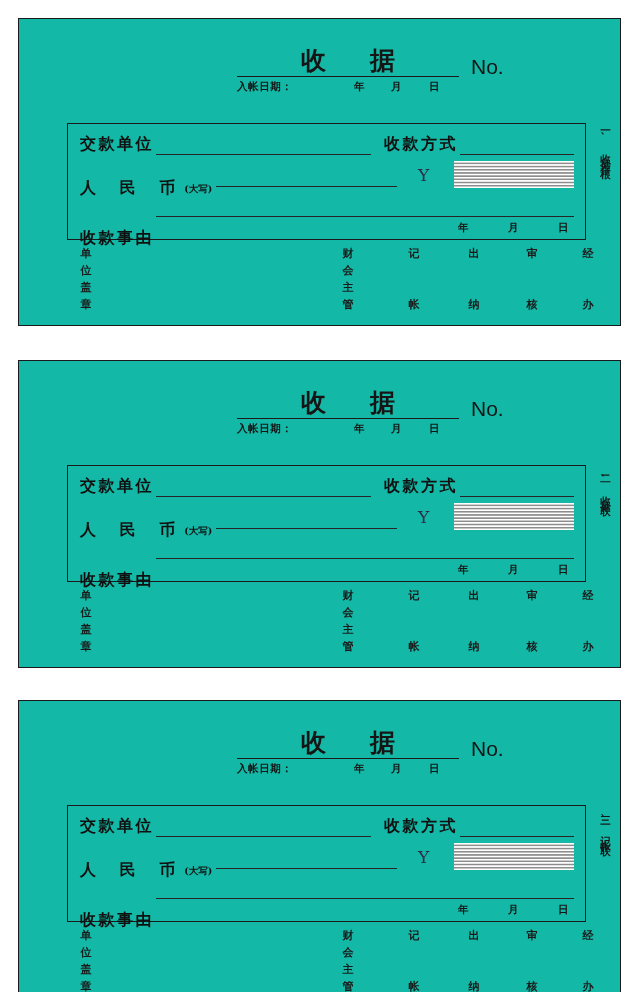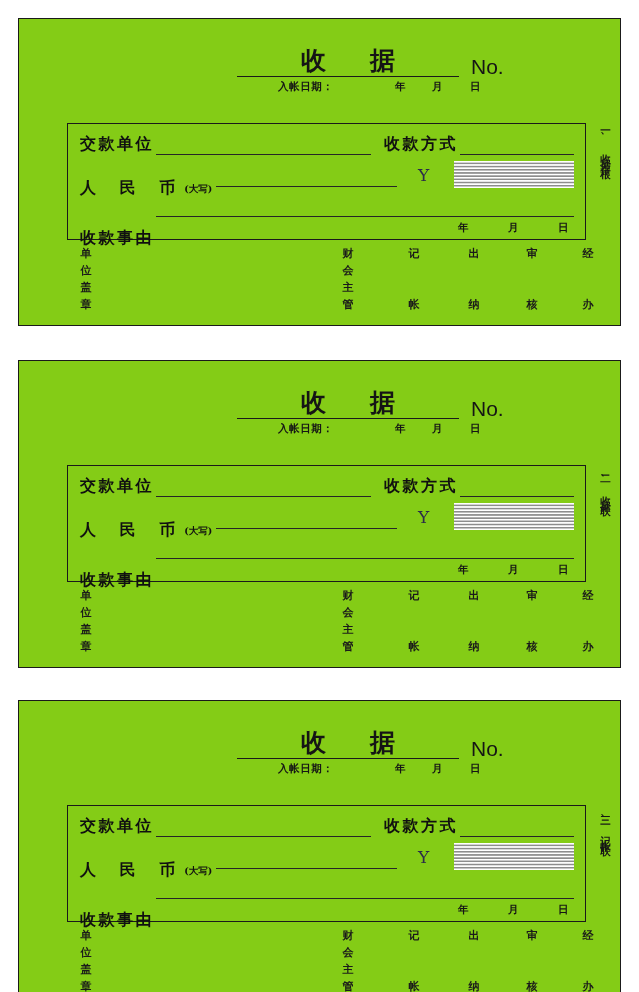--- a/index.html
+++ b/index.html
@@ -22,21 +22,21 @@
     left: 0; top: 0;
     width: 639px; height: 992px;
     background: #ffffff;
   }
 
   .receipt {
     position: absolute;
     left: 18px;
     width: 603px;
     border: 1.6px solid #1a1a1a;
-    background: #84cc16;
+    background: #14b8a6;
     box-sizing: border-box;
   }
   .receipt.s1 { top: 18px;  height: 308px; }
   .receipt.s2 { top: 360px; height: 308px; }
   .receipt.s3 { top: 700px; height: 300px; }
 
   
   .hdr {
     position: absolute;
     left: 0; top: 26px;
@@ -73,21 +73,20 @@
   .daterow {
     position: absolute;
     left: 218px;
     top: 35px;
     width: 222px;
     height: 18px;
     font-family: "DejaVu Serif", "Liberation Serif", serif;
     font-size: 10.5px;
     font-weight: 700;
     white-space: nowrap;
-    margin-left: 41px;
   }
   .daterow .dlab {
     position: absolute;
     left: 0; top: 0;
     letter-spacing: 0.6px;
   }
   .daterow .d-y { position: absolute; left: 117px; top: 0; }
   .daterow .d-m { position: absolute; left: 154px; top: 0; }
   .daterow .d-d { position: absolute; left: 192px; top: 0; }
 

